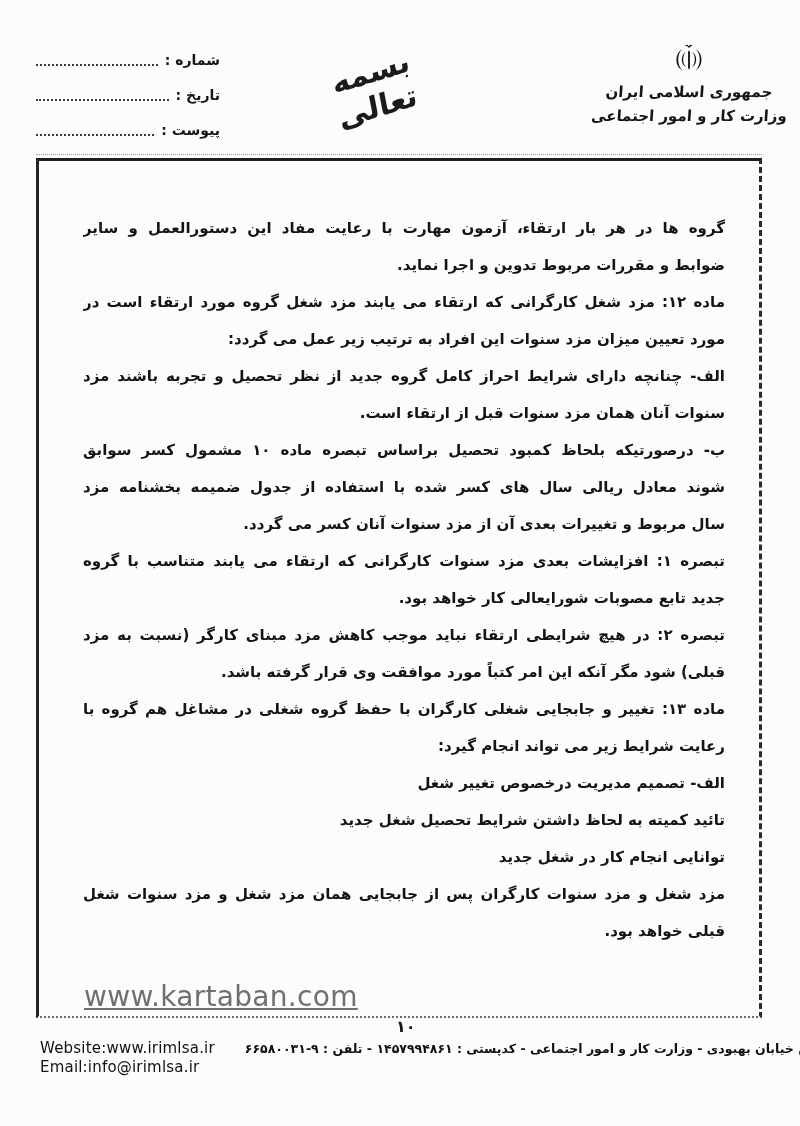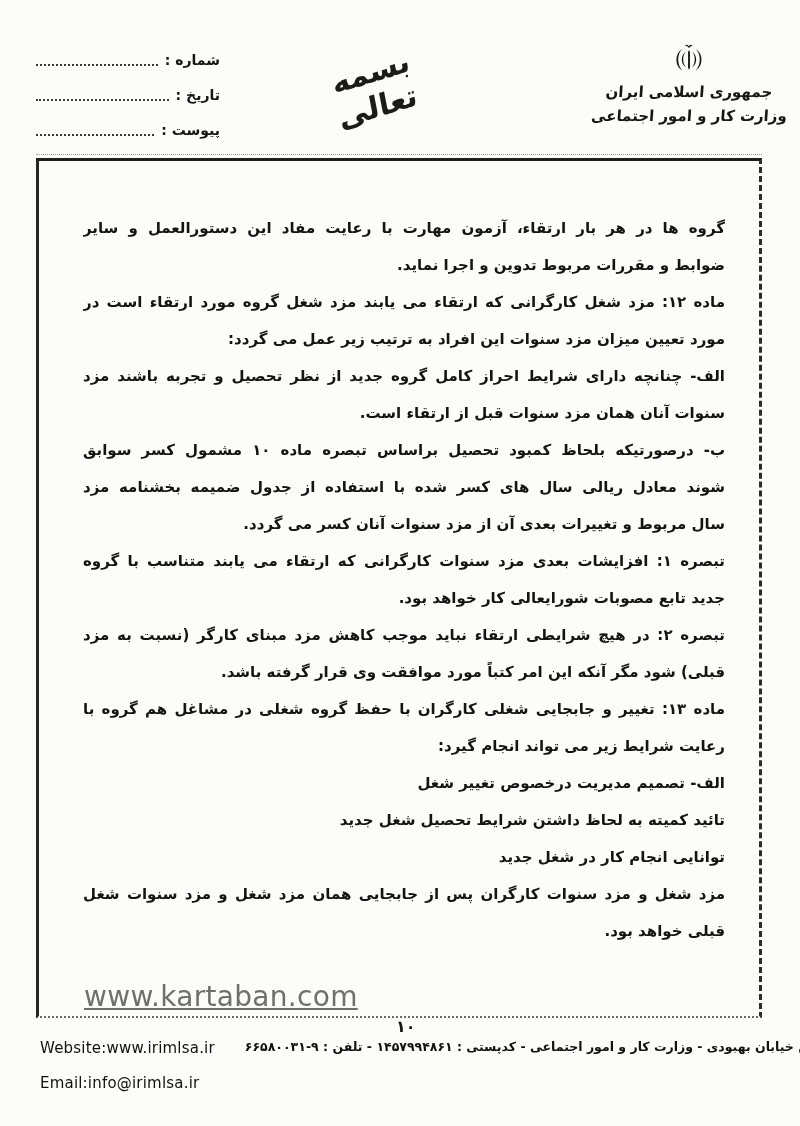--- a/index.html
+++ b/index.html
@@ -89,32 +89,32 @@
 
   
   .page-number{
     position:absolute;left:396px;top:1017px;
     font-size:16px;font-weight:bold;direction:rtl;text-align:right;
   }
   .footer{
     position:absolute;left:40px;top:1039px;width:722px;
   }
   .footer-row1{
-    display:flex;justify-content:space-between;align-items:flex-start;gap:30px;
+    display:flex;justify-content:space-between;align-items:center;gap:30px;
   }
   .footer-website{
     direction:ltr;font-size:15px;color:#111;white-space:nowrap;
     letter-spacing:0.2px;
   }
   .footer-address{
     direction:rtl;font-size:12.5px;font-weight:bold;color:#111;
     white-space:nowrap;
   }
   .footer-email{
-    direction:ltr;font-size:15px;color:#111;margin-top:17px;
+    direction:ltr;font-size:15px;color:#111;margin-top:1px;
     letter-spacing:0.2px;
   }
 </style>
 </head>
 <body>
 
 <div class="page">
 
   <div class="hdr-fields">
     <div class="field-row">

